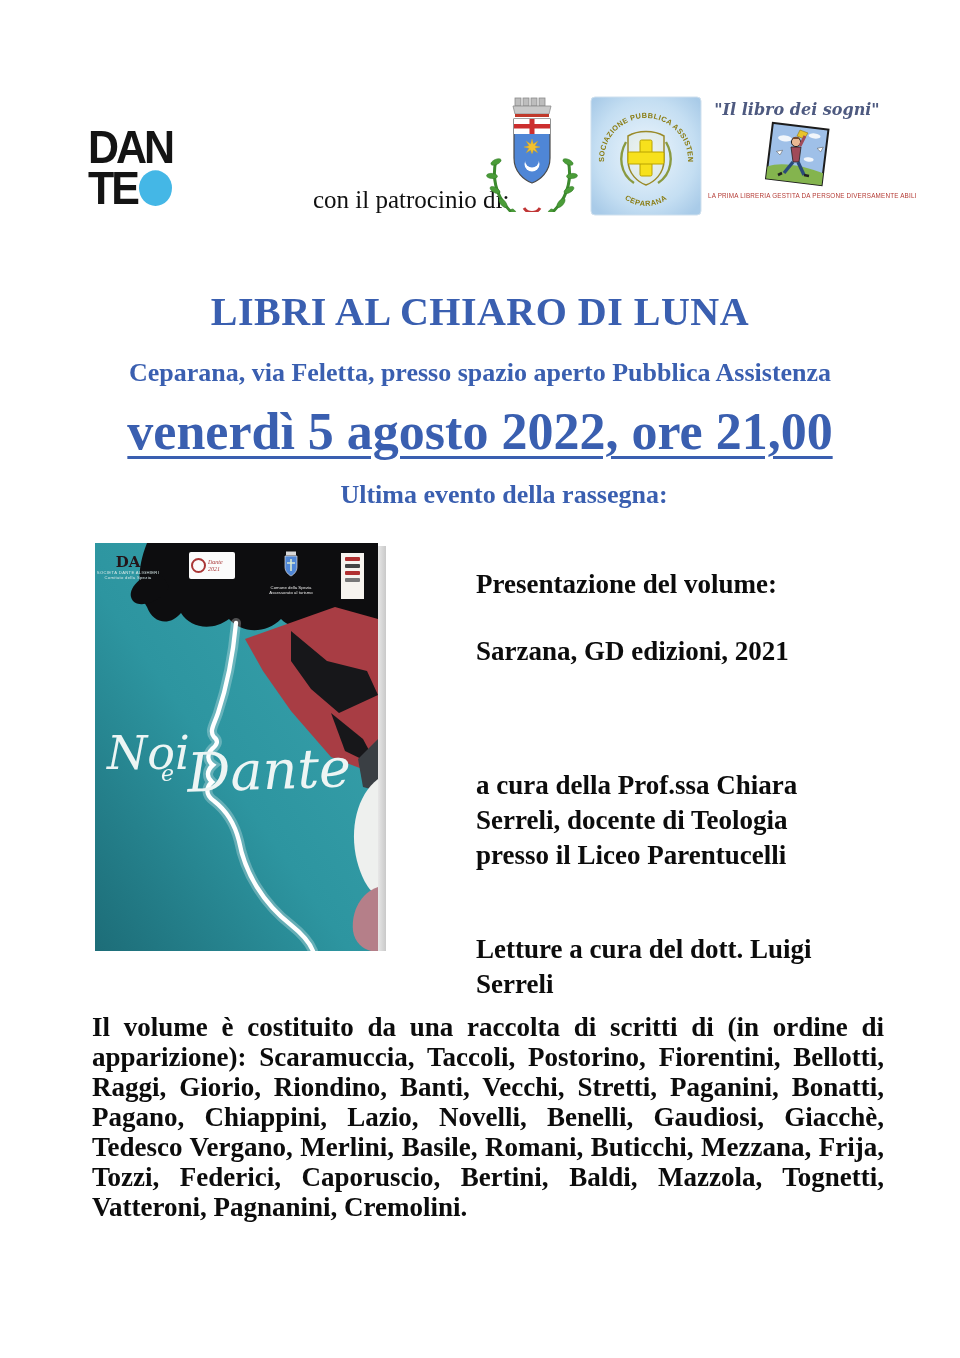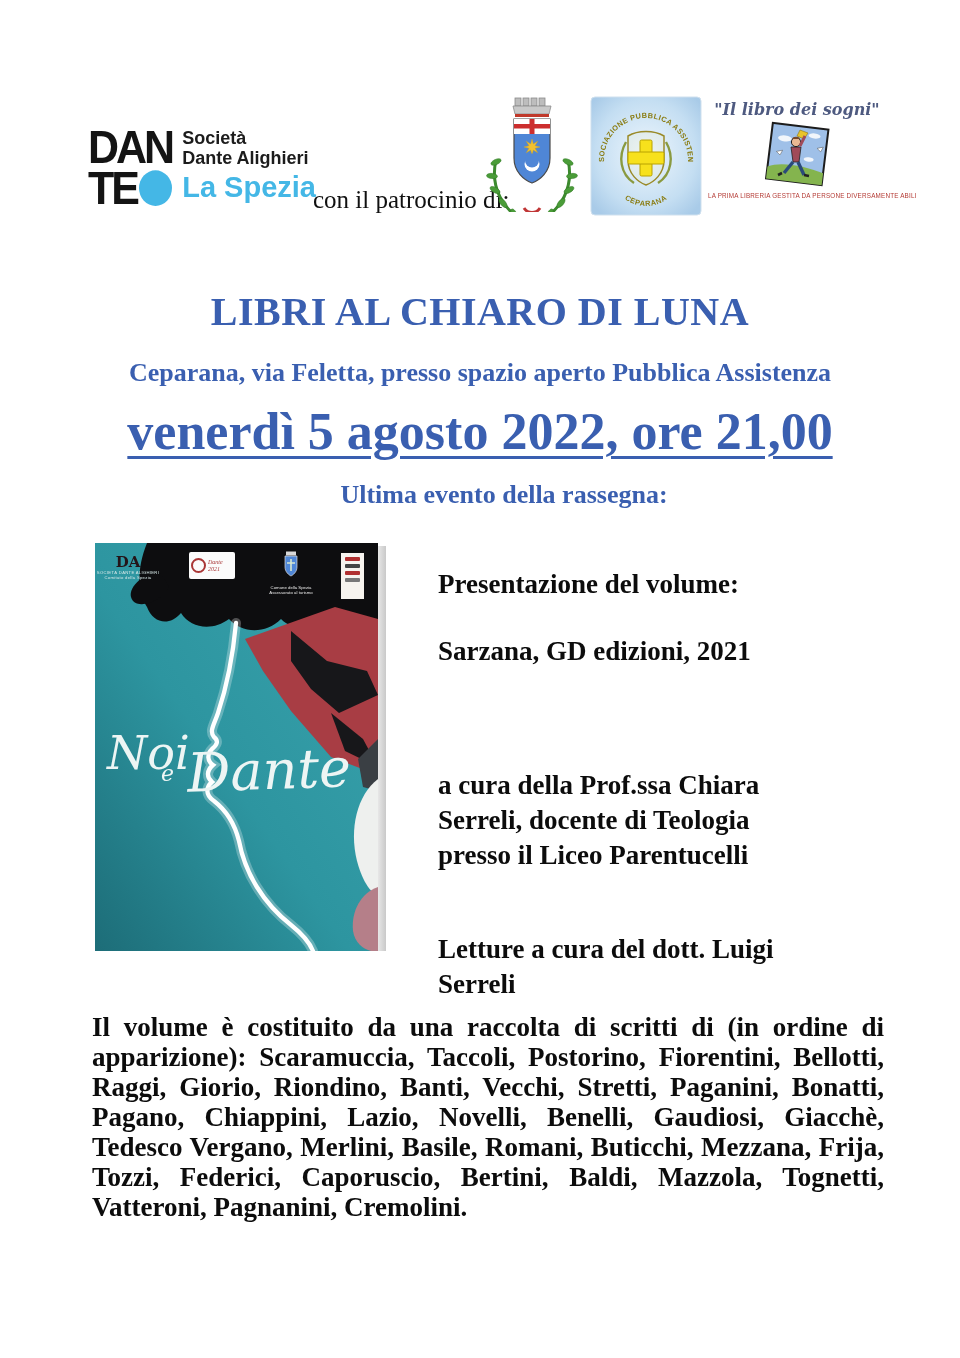--- a/index.html
+++ b/index.html
@@ -50,21 +50,21 @@
              border-radius:2px;display:flex;align-items:center;padding:2px;box-sizing:border-box;}
   .d2021-ring{width:11px;height:11px;border:2.5px solid #a93636;border-radius:50%;flex:none;}
   .d2021-text{font-size:6px;line-height:6.5px;color:#a93636;font-style:italic;margin-left:2px;}
   .comune-mini{position:absolute;left:166px;top:8px;width:60px;text-align:center;}
   .comune-text{font-family:"Liberation Sans",sans-serif;font-size:4.3px;color:#e9e9e9;line-height:5.4px;}
   .vert-box{position:absolute;left:246px;top:10px;width:23px;height:46px;background:#f6f3ee;
             display:flex;flex-direction:column;gap:3px;padding:4px 4px;box-sizing:border-box;}
   .vb-bar{height:4px;border-radius:1px;}
 
   
-  .rc{position:absolute;left:438px;font-size:27px;font-weight:700;line-height:35px;color:#0c0c0c;}
+  .rc{position:absolute;left:476px;font-size:27px;font-weight:700;line-height:35px;color:#0c0c0c;}
   .rc-heading{top:567px;}
   .rc-citation{top:634px;}
   .rc-curator{top:768px;}
   .rc-readings{top:932px;}
   .ital{font-style:italic;}
 
   
   .description{position:absolute;left:92px;top:1012px;width:792px;margin:0;
                font-size:27px;font-weight:700;line-height:30px;text-align:justify;color:#0c0c0c;}
 </style>
@@ -73,25 +73,20 @@
 
 <div class="page">
 
   <div class="dante-logo">
     <div class="dante-block">
       <div>DAN</div>
       <div class="dante-row2">
         <span>TE</span>
         <span class="dante-dot"></span>
       </div>
-    </div>
-    <div class="dante-text">
-      <div class="dante-org">Società</div>
-      <div class="dante-org">Dante Alighieri</div>
-      <div class="dante-city">La Spezia</div>
     </div>
   </div>
 
   <div class="patronage">con il patrocinio di:</div>
 
   <svg class="coat-svg" width="100" height="122" viewBox="0 0 100 122">
     <g>
       <rect x="33" y="8" width="6" height="8" fill="#bdbdbd" stroke="#8a8a8a" stroke-width="0.8"></rect>
       <rect x="41" y="8" width="6" height="8" fill="#bdbdbd" stroke="#8a8a8a" stroke-width="0.8"></rect>
       <rect x="49" y="8" width="6" height="8" fill="#bdbdbd" stroke="#8a8a8a" stroke-width="0.8"></rect>

